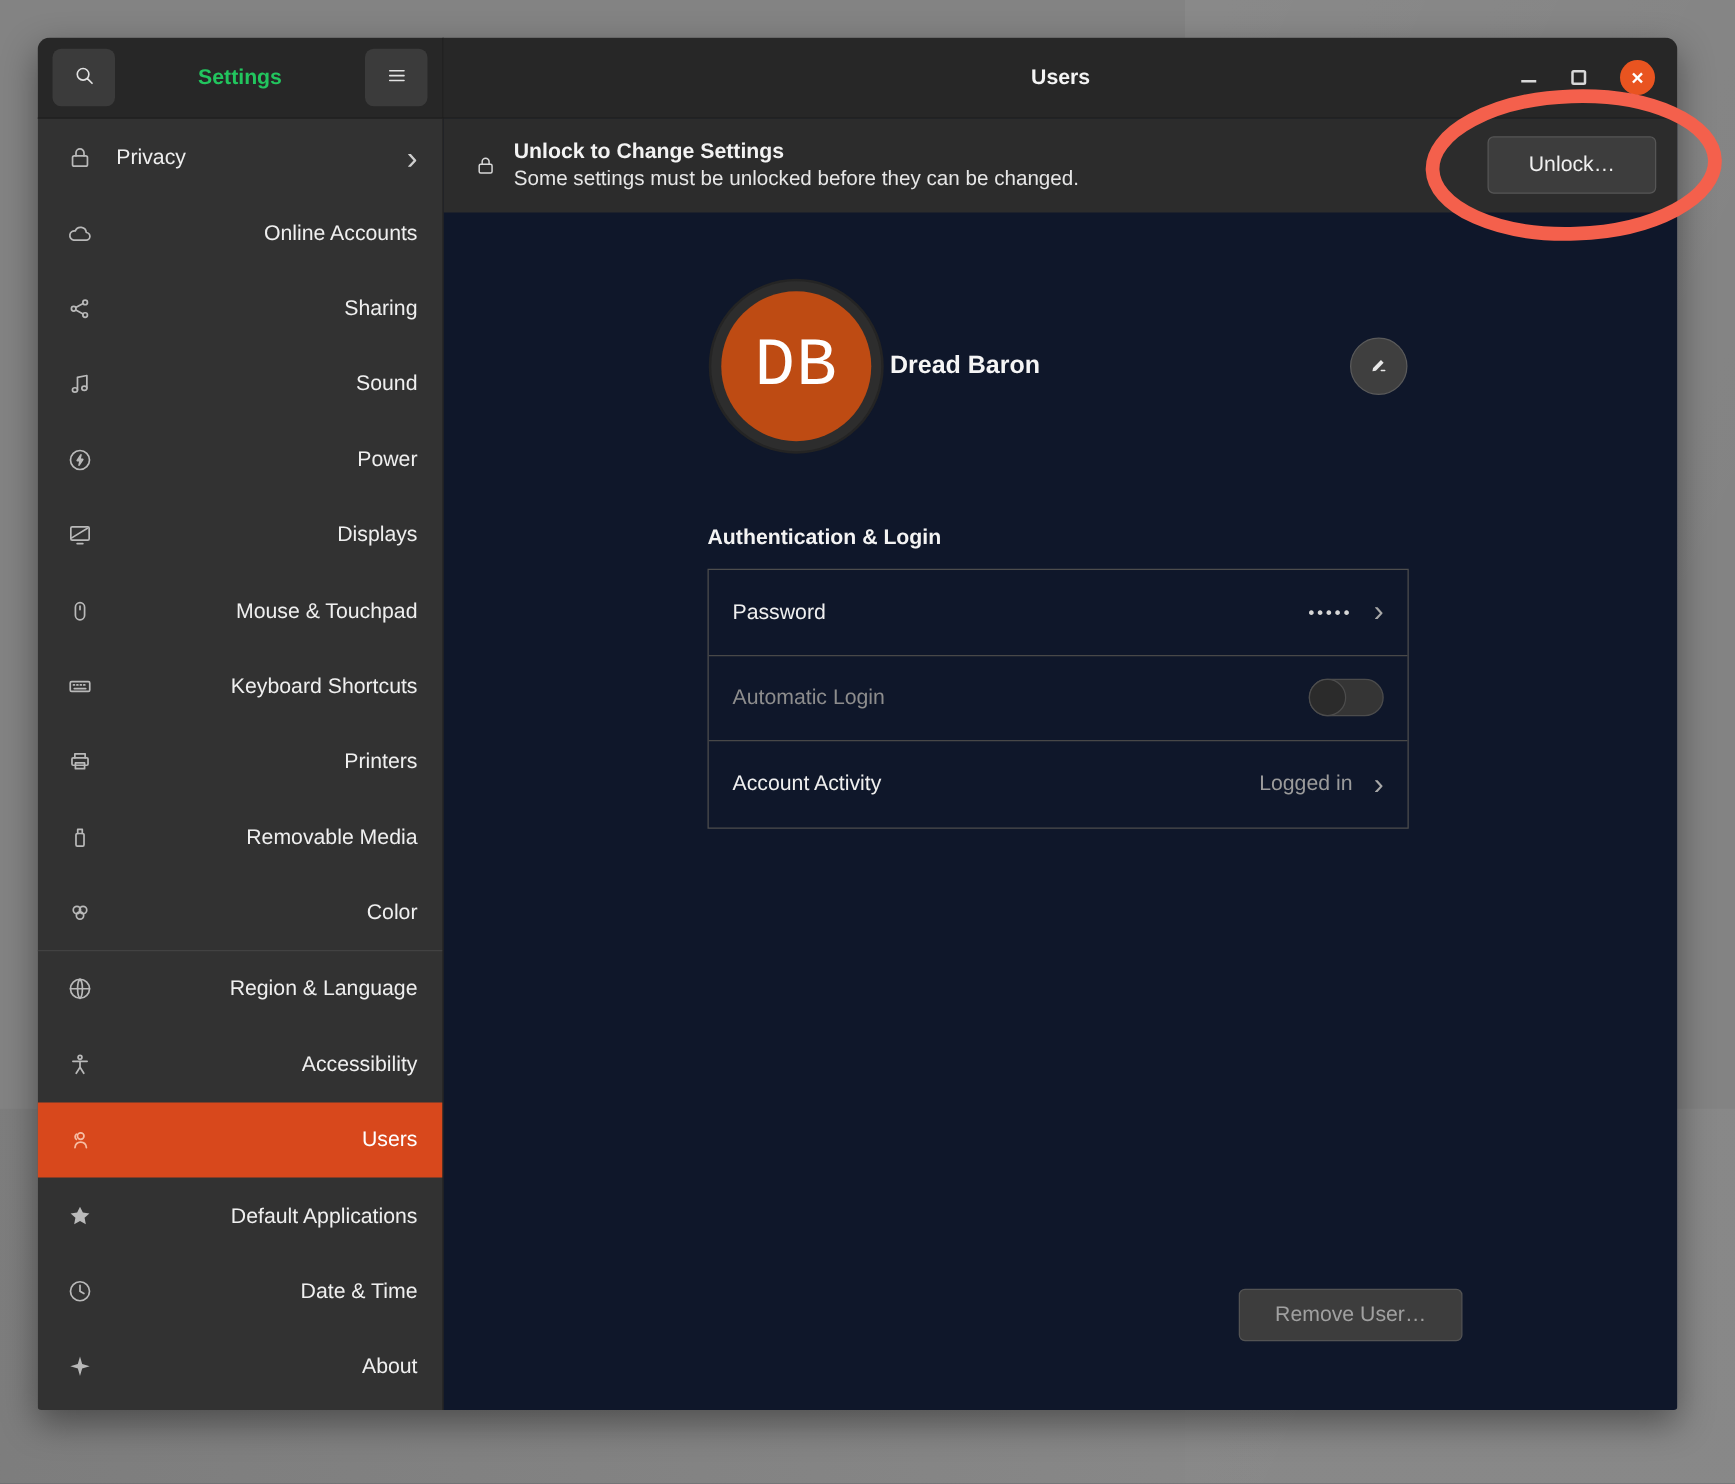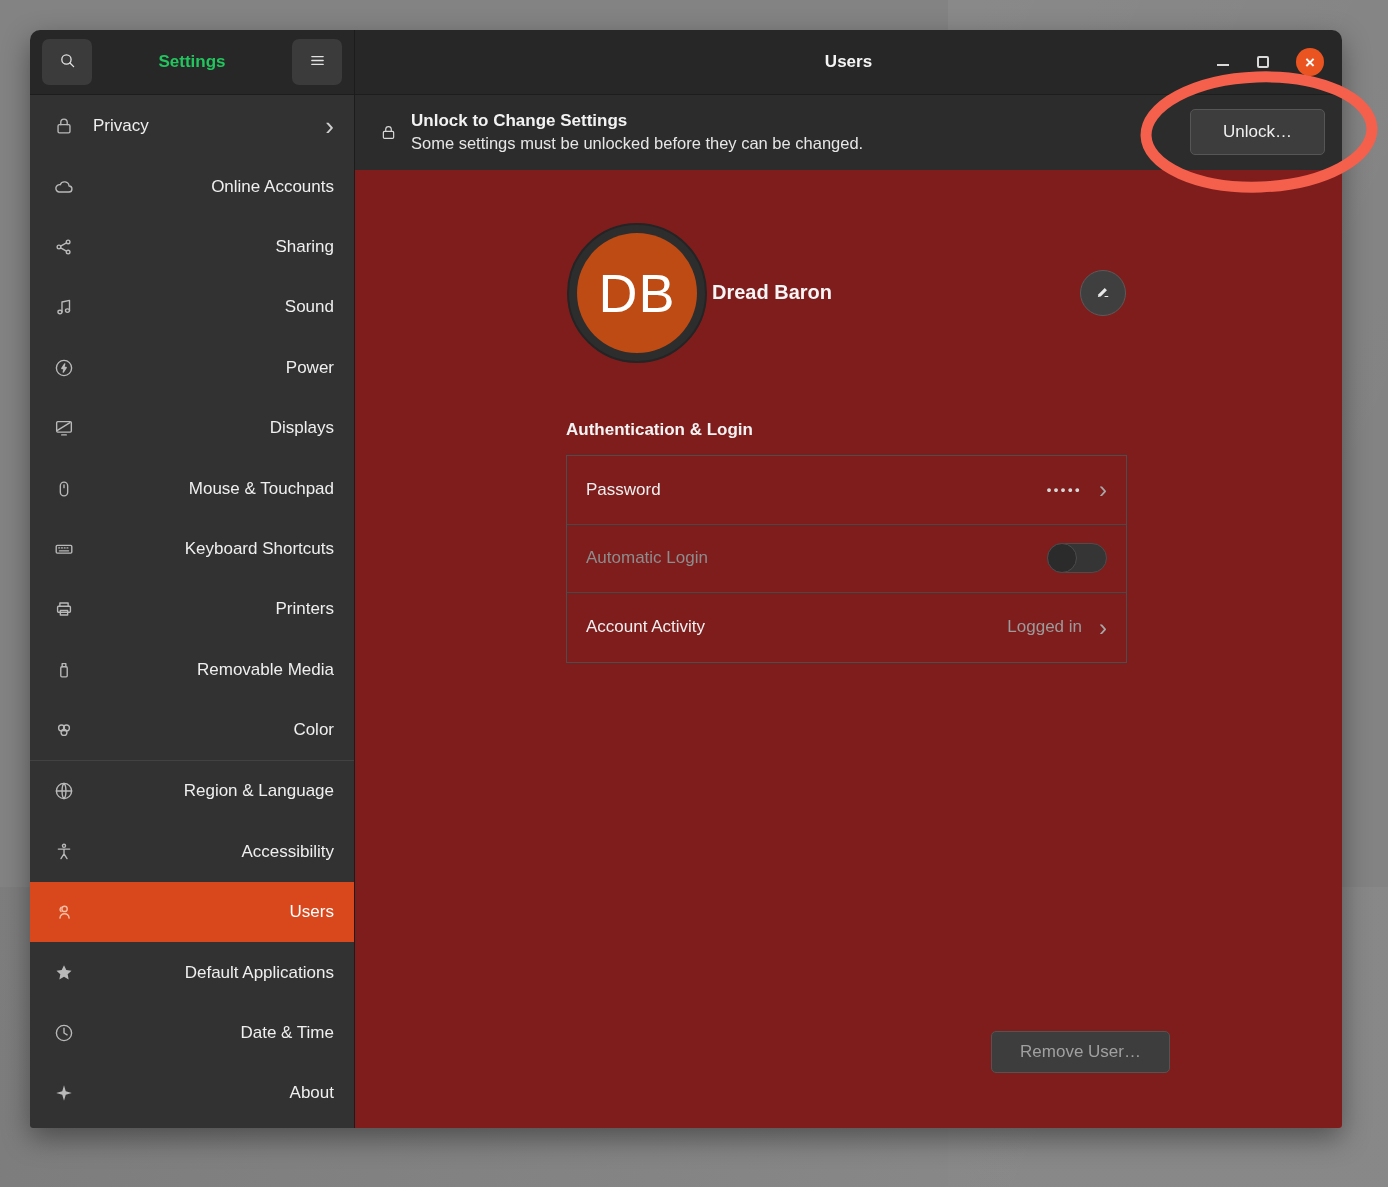--- a/index.html
+++ b/index.html
@@ -39,35 +39,35 @@
   .side-icon { width:24px; height:24px; color:#b9b9b9; display:flex; align-items:center; justify-content:center; flex:none; }
   .side-icon svg { width:22px; height:22px; display:block; }
   .side-label { margin-left:17px; font-size:17px; color:#efefef; white-space:nowrap; }
   .side-chevron { margin-left:auto; color:#cfcfcf; font-size:26px; line-height:0.8; font-weight:400; }
   .side-item.selected { background:#D8481C; }
   .side-item.selected .side-icon { color:#f6bda4; }
   .side-item.selected .side-label { color:#ffffff; }
   .side-divider { height:1px; background:#424242; }
 
   
-  .main { grid-column:2; grid-row:2; background:#7f1d1d; position:relative; }
+  .main { grid-column:2; grid-row:2; background:#0f172a; position:relative; }
   .banner { position:absolute; left:0; top:0; right:0; height:75px; background:#2c2c2c;
     display:flex; align-items:center; padding-left:24px; }
   .banner-lock { color:#d8d8d8; margin-right:13px; flex:none; }
   .banner-lock svg { width:19px; height:19px; display:block; }
   .banner-title { font-size:17px; font-weight:bold; color:#f3f3f3; line-height:1.35; }
   .banner-sub { font-size:16.5px; color:#e6e6e6; line-height:1.3; }
   .unlock-btn { position:absolute; right:17px; top:14px; width:135px; height:46px;
     background:#3d3d3d; border:1px solid #565656; border-radius:5px;
     color:#f0f0f0; font-size:17px; display:flex; align-items:center; justify-content:center; cursor:pointer; }
 
   .avatar-ring { position:absolute; left:212px; top:128px; width:140px; height:140px; border-radius:50%;
     background:#2d2d2d; border:2px solid #242424; display:flex; align-items:center; justify-content:center; cursor:pointer; }
   .avatar { width:120px; height:120px; border-radius:50%; background:#BE4B13; color:#ffffff;
-    display:flex; align-items:center; justify-content:center; font-size:54px; letter-spacing:1px; }
+    display:flex; align-items:center; justify-content:center; font-size:54px; letter-spacing:1px;font-family:Liberation Mono, monospace; }
   .user-name { position:absolute; left:357px; top:186px; font-size:20px; font-weight:bold; color:#f5f5f5; }
   .edit-btn { position:absolute; left:725px; top:175px; width:46px; height:46px; border-radius:50%;
     background:#3f3f3f; border:1px solid #5a5a5a; color:#e8e8e8;
     display:flex; align-items:center; justify-content:center; cursor:pointer; }
   .edit-btn svg { width:20px; height:20px; }
 
   .auth-heading { position:absolute; left:211px; top:325px; font-size:17px; font-weight:bold; color:#f3f3f3; }
   .auth-card { position:absolute; left:211px; top:360px; width:561px; border:1px solid #4d4d4d; }
   .auth-row { height:68.5px; display:flex; align-items:center; padding:0 19px; border-bottom:1px solid #484848; cursor:pointer; }
   .auth-row:last-child { border-bottom:none; }

